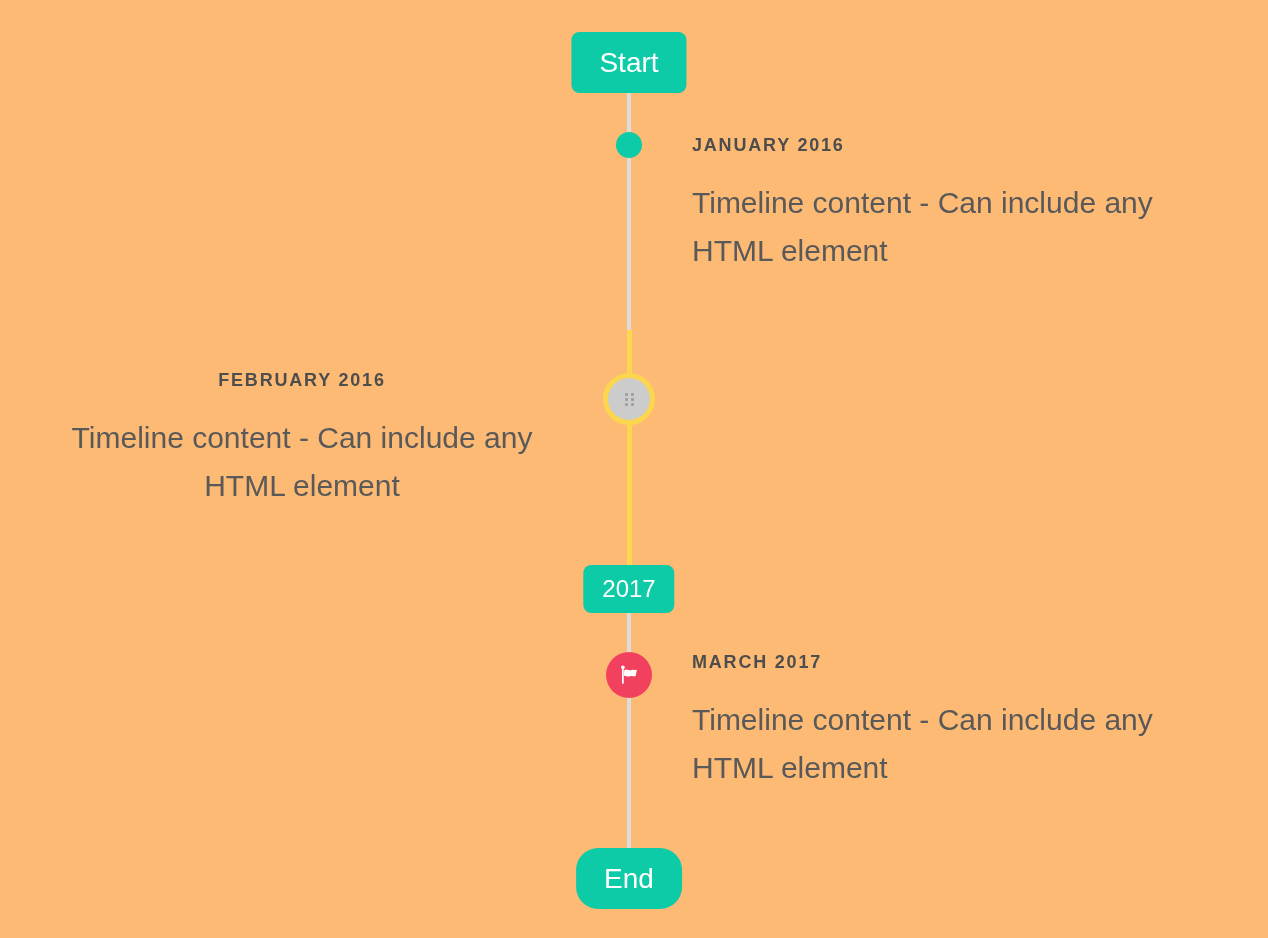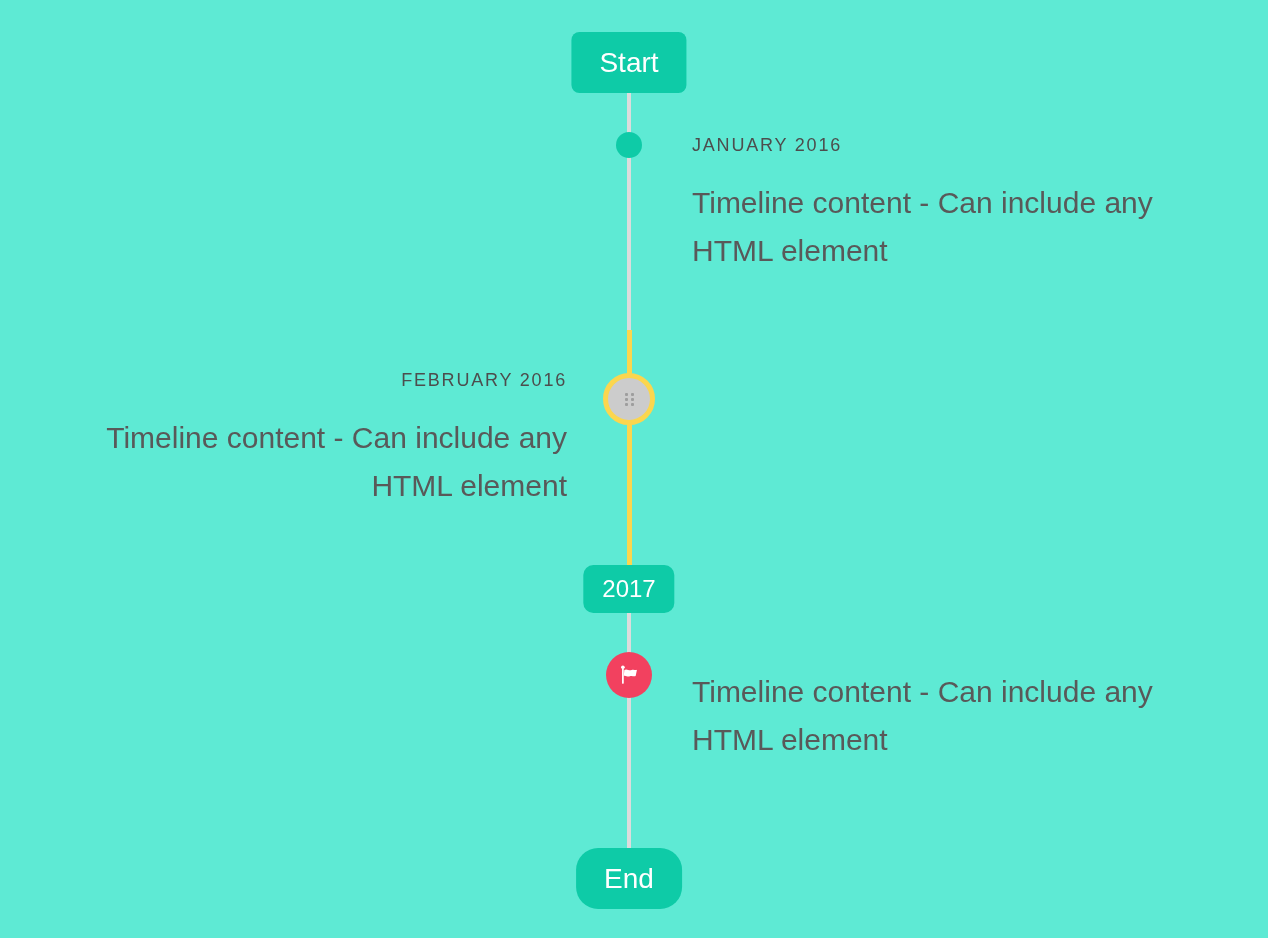--- a/index.html
+++ b/index.html
@@ -12,21 +12,21 @@
     --title-text:#4d4d4d;
     --body-text:#595959;
   }
   *{margin:0;padding:0;box-sizing:border-box;}
   html,body{background:#ffffff;}
   body{font-family:"Liberation Sans", sans-serif;}
   .stage{
     position:relative;
     width:1268px;
     height:938px;
-    background:#5eead4;
+    background:#fdba74;
     overflow:hidden;
   }
   
   .tl-line{
     position:absolute;
     left:627px; top:93px;
     width:4px; height:755px;
     background:var(--line-gray);
   }
   .tl-line-highlight{
@@ -50,21 +50,20 @@
   }
   .badge-lg{
     font-size:28px;
     line-height:33px;
     padding:14px 28px;
   }
   .badge-sm{
     font-size:24px;
     line-height:28px;
     padding:10px 19px;
-    border-radius:10px;
   }
   .badge-start{top:32px;}
   .badge-year{top:565px;}
   .badge-end{top:848px;border-radius:22px;}
   
   .marker{
     position:absolute;
     left:629px;
     transform:translate(-50%,-50%);
     border-radius:50%;
@@ -105,27 +104,27 @@
     align-items:center;
     justify-content:center;
   }
   .marker-flag svg{display:block;}
   
   .entry{
     position:absolute;
     width:530px;
   }
   .entry-right{left:692px;text-align:left;}
-  .entry-left{right:701px;text-align:right;}
+  .entry-left{right:701px;text-align:center;}
   .entry-1{top:131px;}
   .entry-2{top:366px;}
   .entry-3{top:648px;}
   .entry-title{
     font-size:18px;
-    font-weight:400;
+    font-weight:700;
     letter-spacing:1.8px;
     line-height:28px;
     color:var(--title-text);
   }
   .entry-content{
     margin-top:20px;
     font-size:30px;
     line-height:48px;
     color:var(--body-text);
   }
@@ -171,16 +170,17 @@
     <div class="entry-title">JANUARY 2016</div>
     <div class="entry-content">Timeline content - Can include any HTML element</div>
   </div>
 
   <div class="entry entry-left entry-2">
     <div class="entry-title">FEBRUARY 2016</div>
     <div class="entry-content">Timeline content - Can include any HTML element</div>
   </div>
 
   <div class="entry entry-right entry-3">
+    <div class="entry-title">MARCH 2017</div>
     <div class="entry-content">Timeline content - Can include any HTML element</div>
   </div>
 
 </div>
 
 </body></html>

